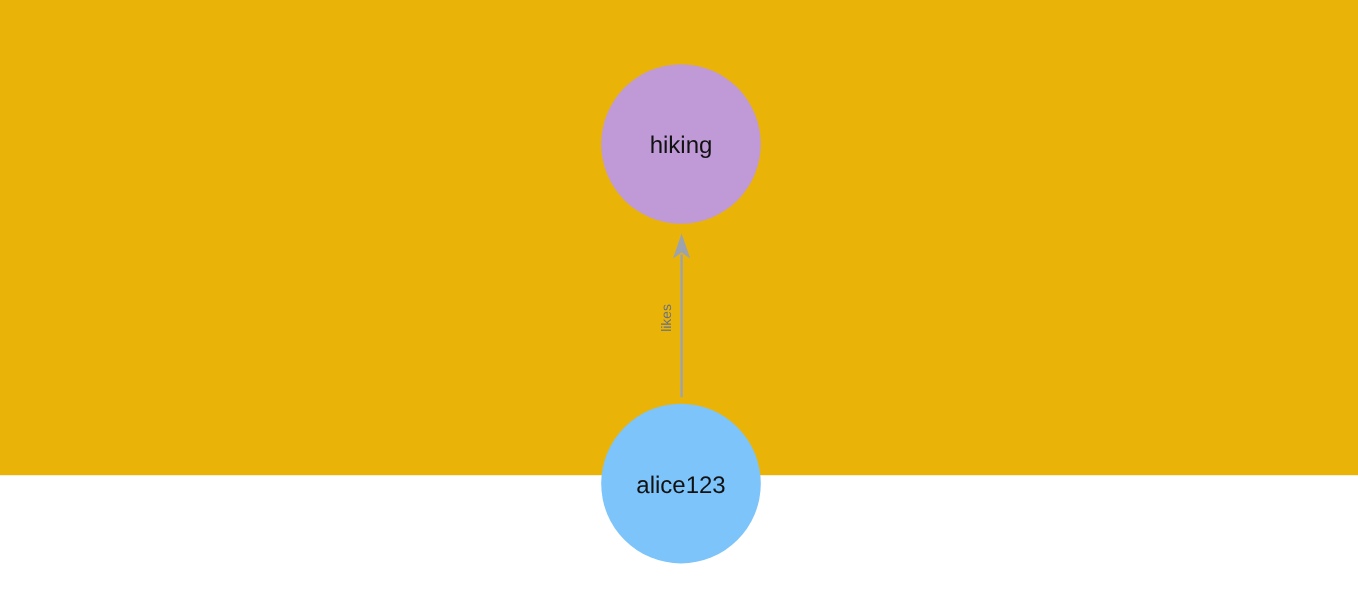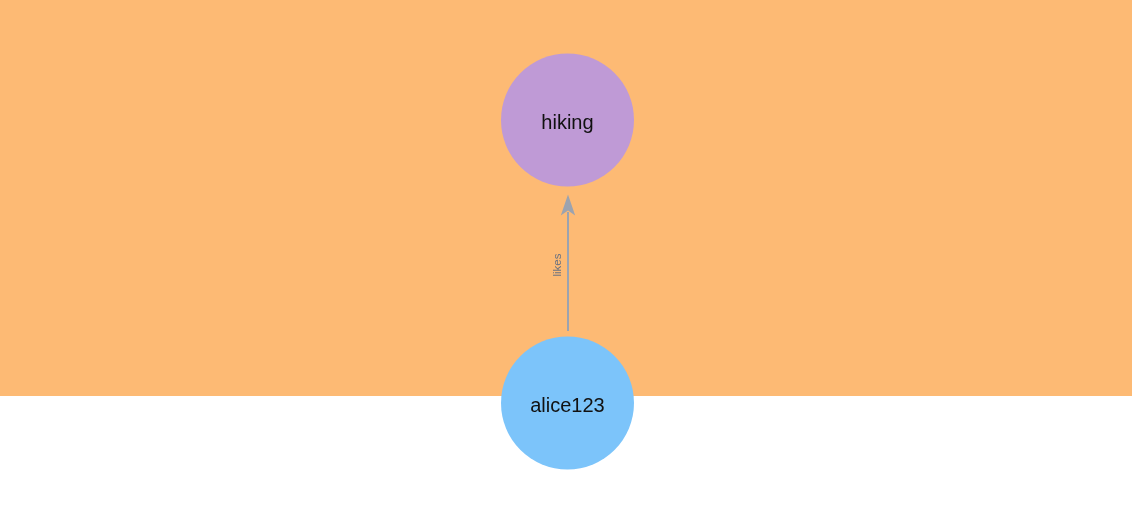--- a/index.html
+++ b/index.html
@@ -9,21 +9,21 @@
   body {
     width: 1132px;
     height: 512px;
     overflow: hidden;
     font-family: "Liberation Sans", sans-serif;
   }
   #graph-canvas {
     position: relative;
     width: 1132px;
     height: 396px;
-    background: #fdba74;
+    background: #eab308;
   }
   #graph-svg {
     position: absolute;
     top: 0;
     left: 0;
     width: 1132px;
     height: 512px;
     display: block;
   }
   .node-circle {

